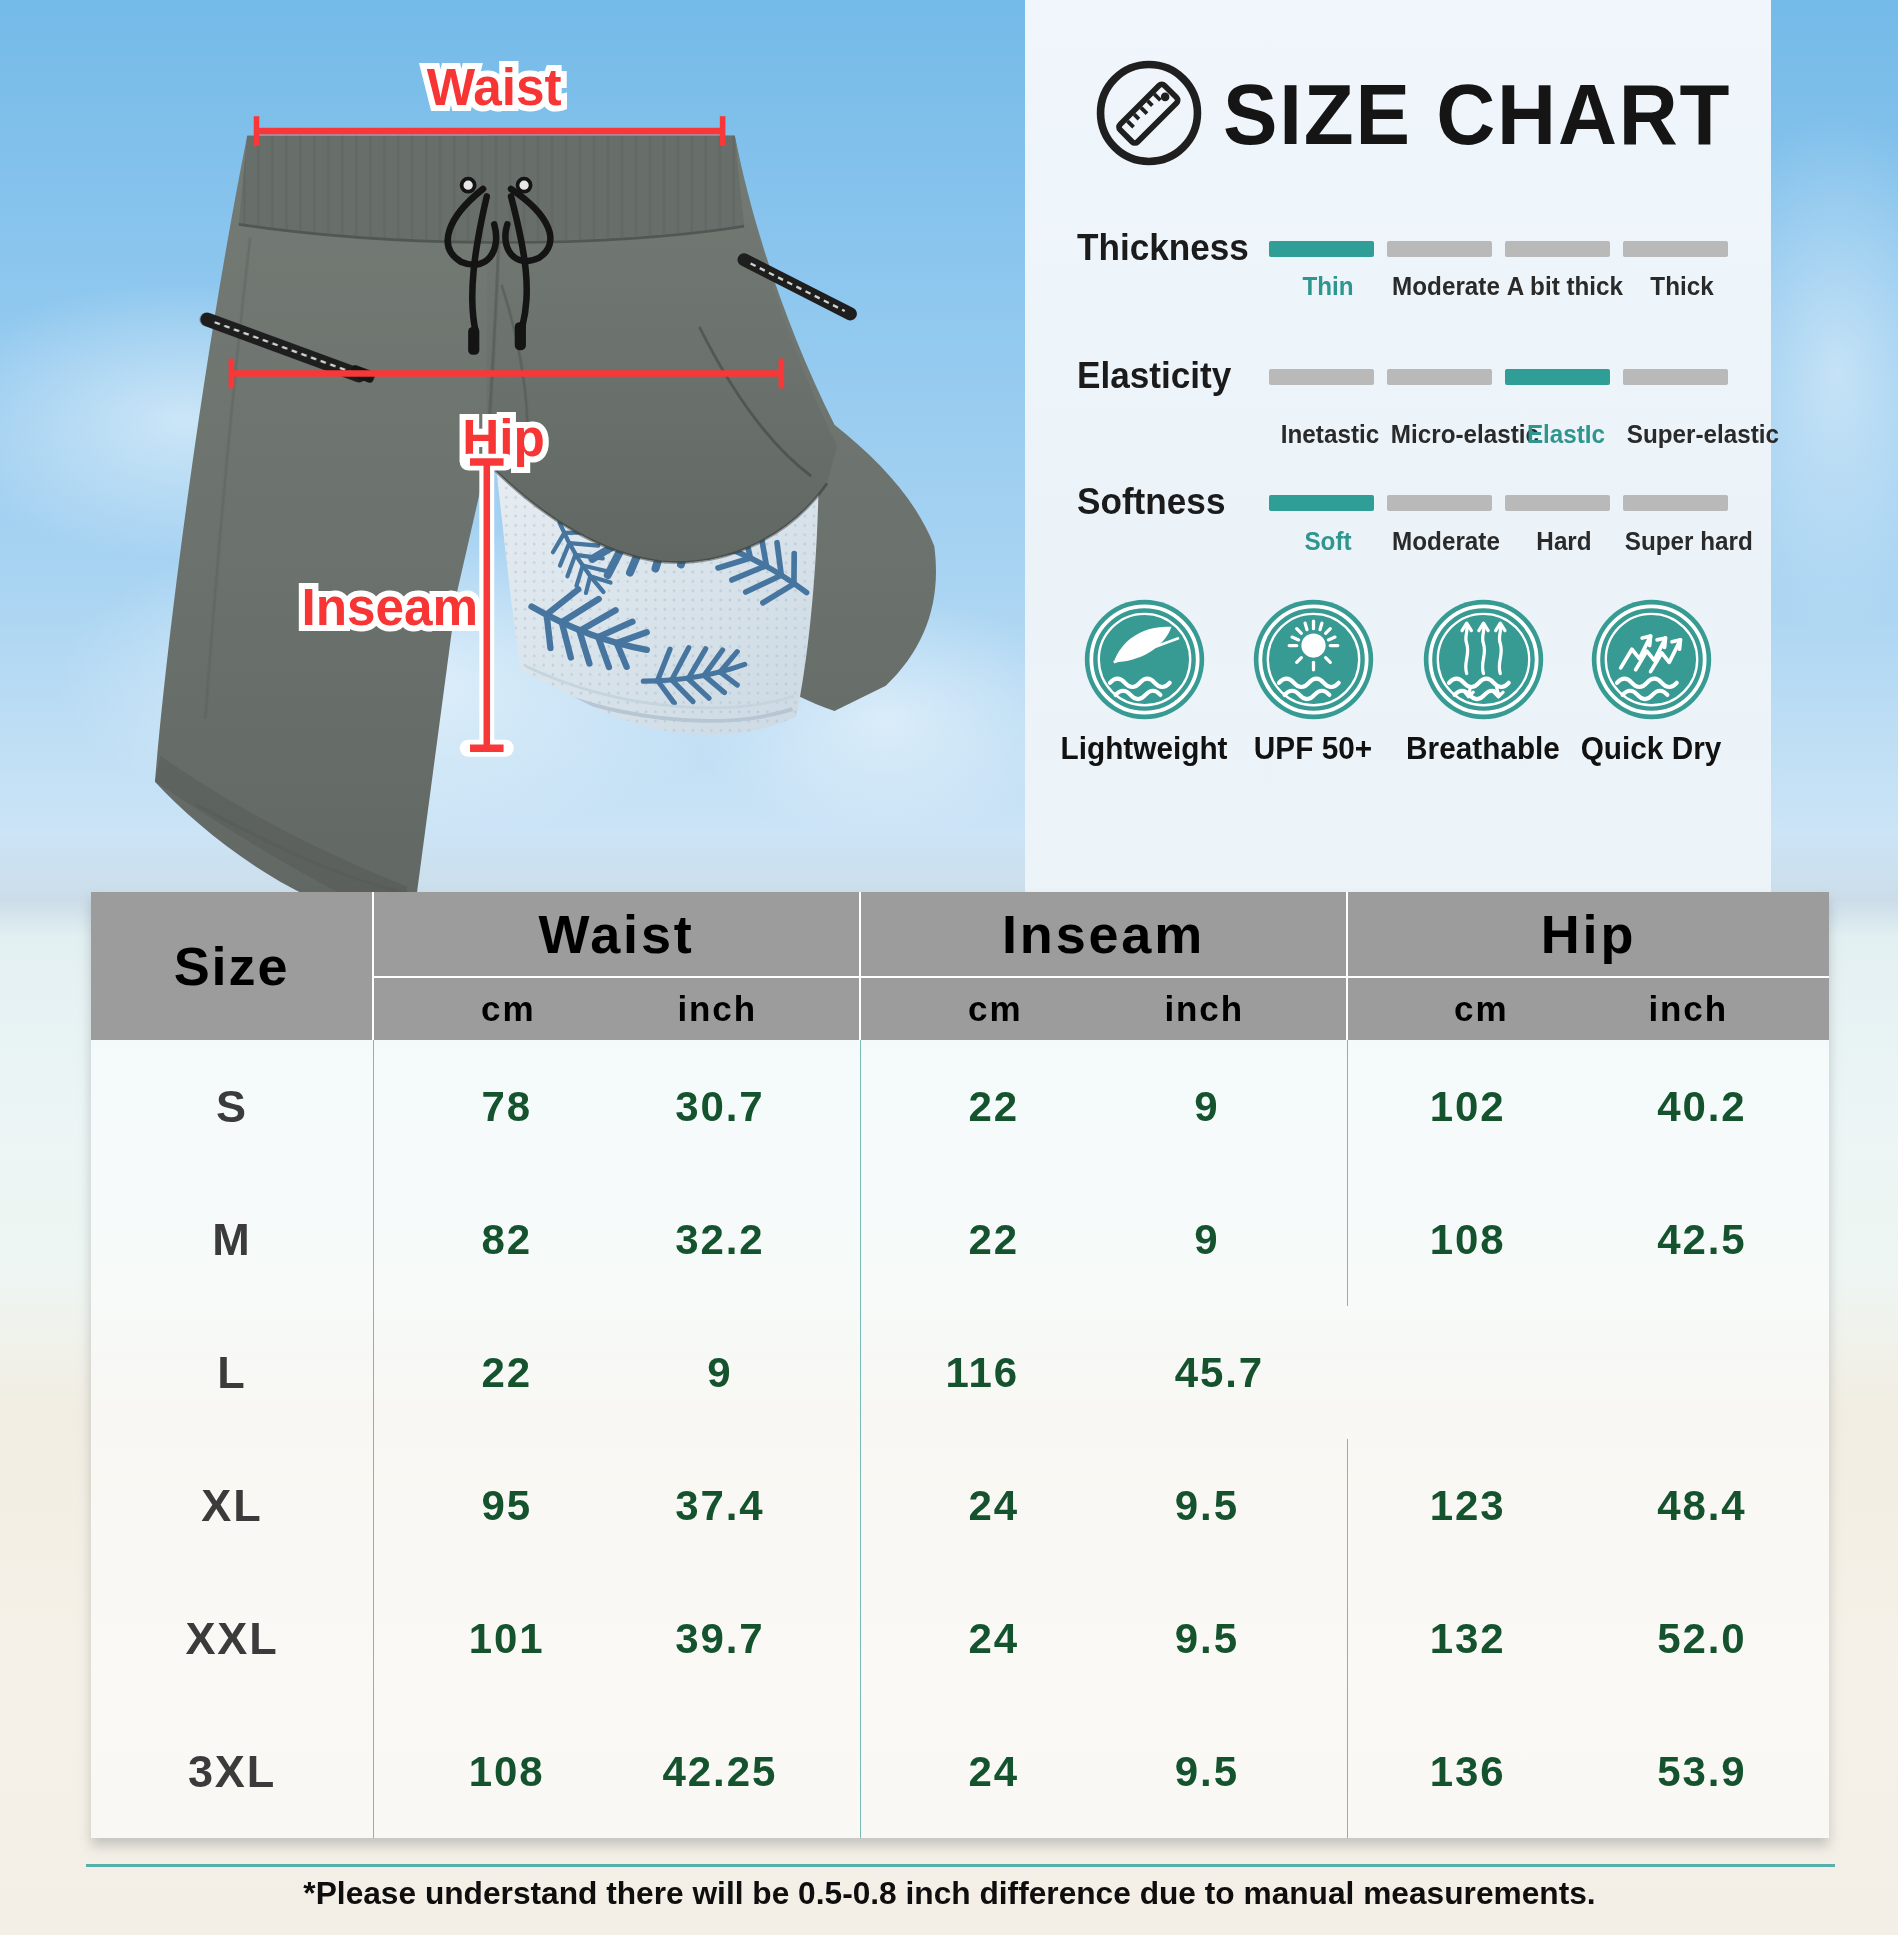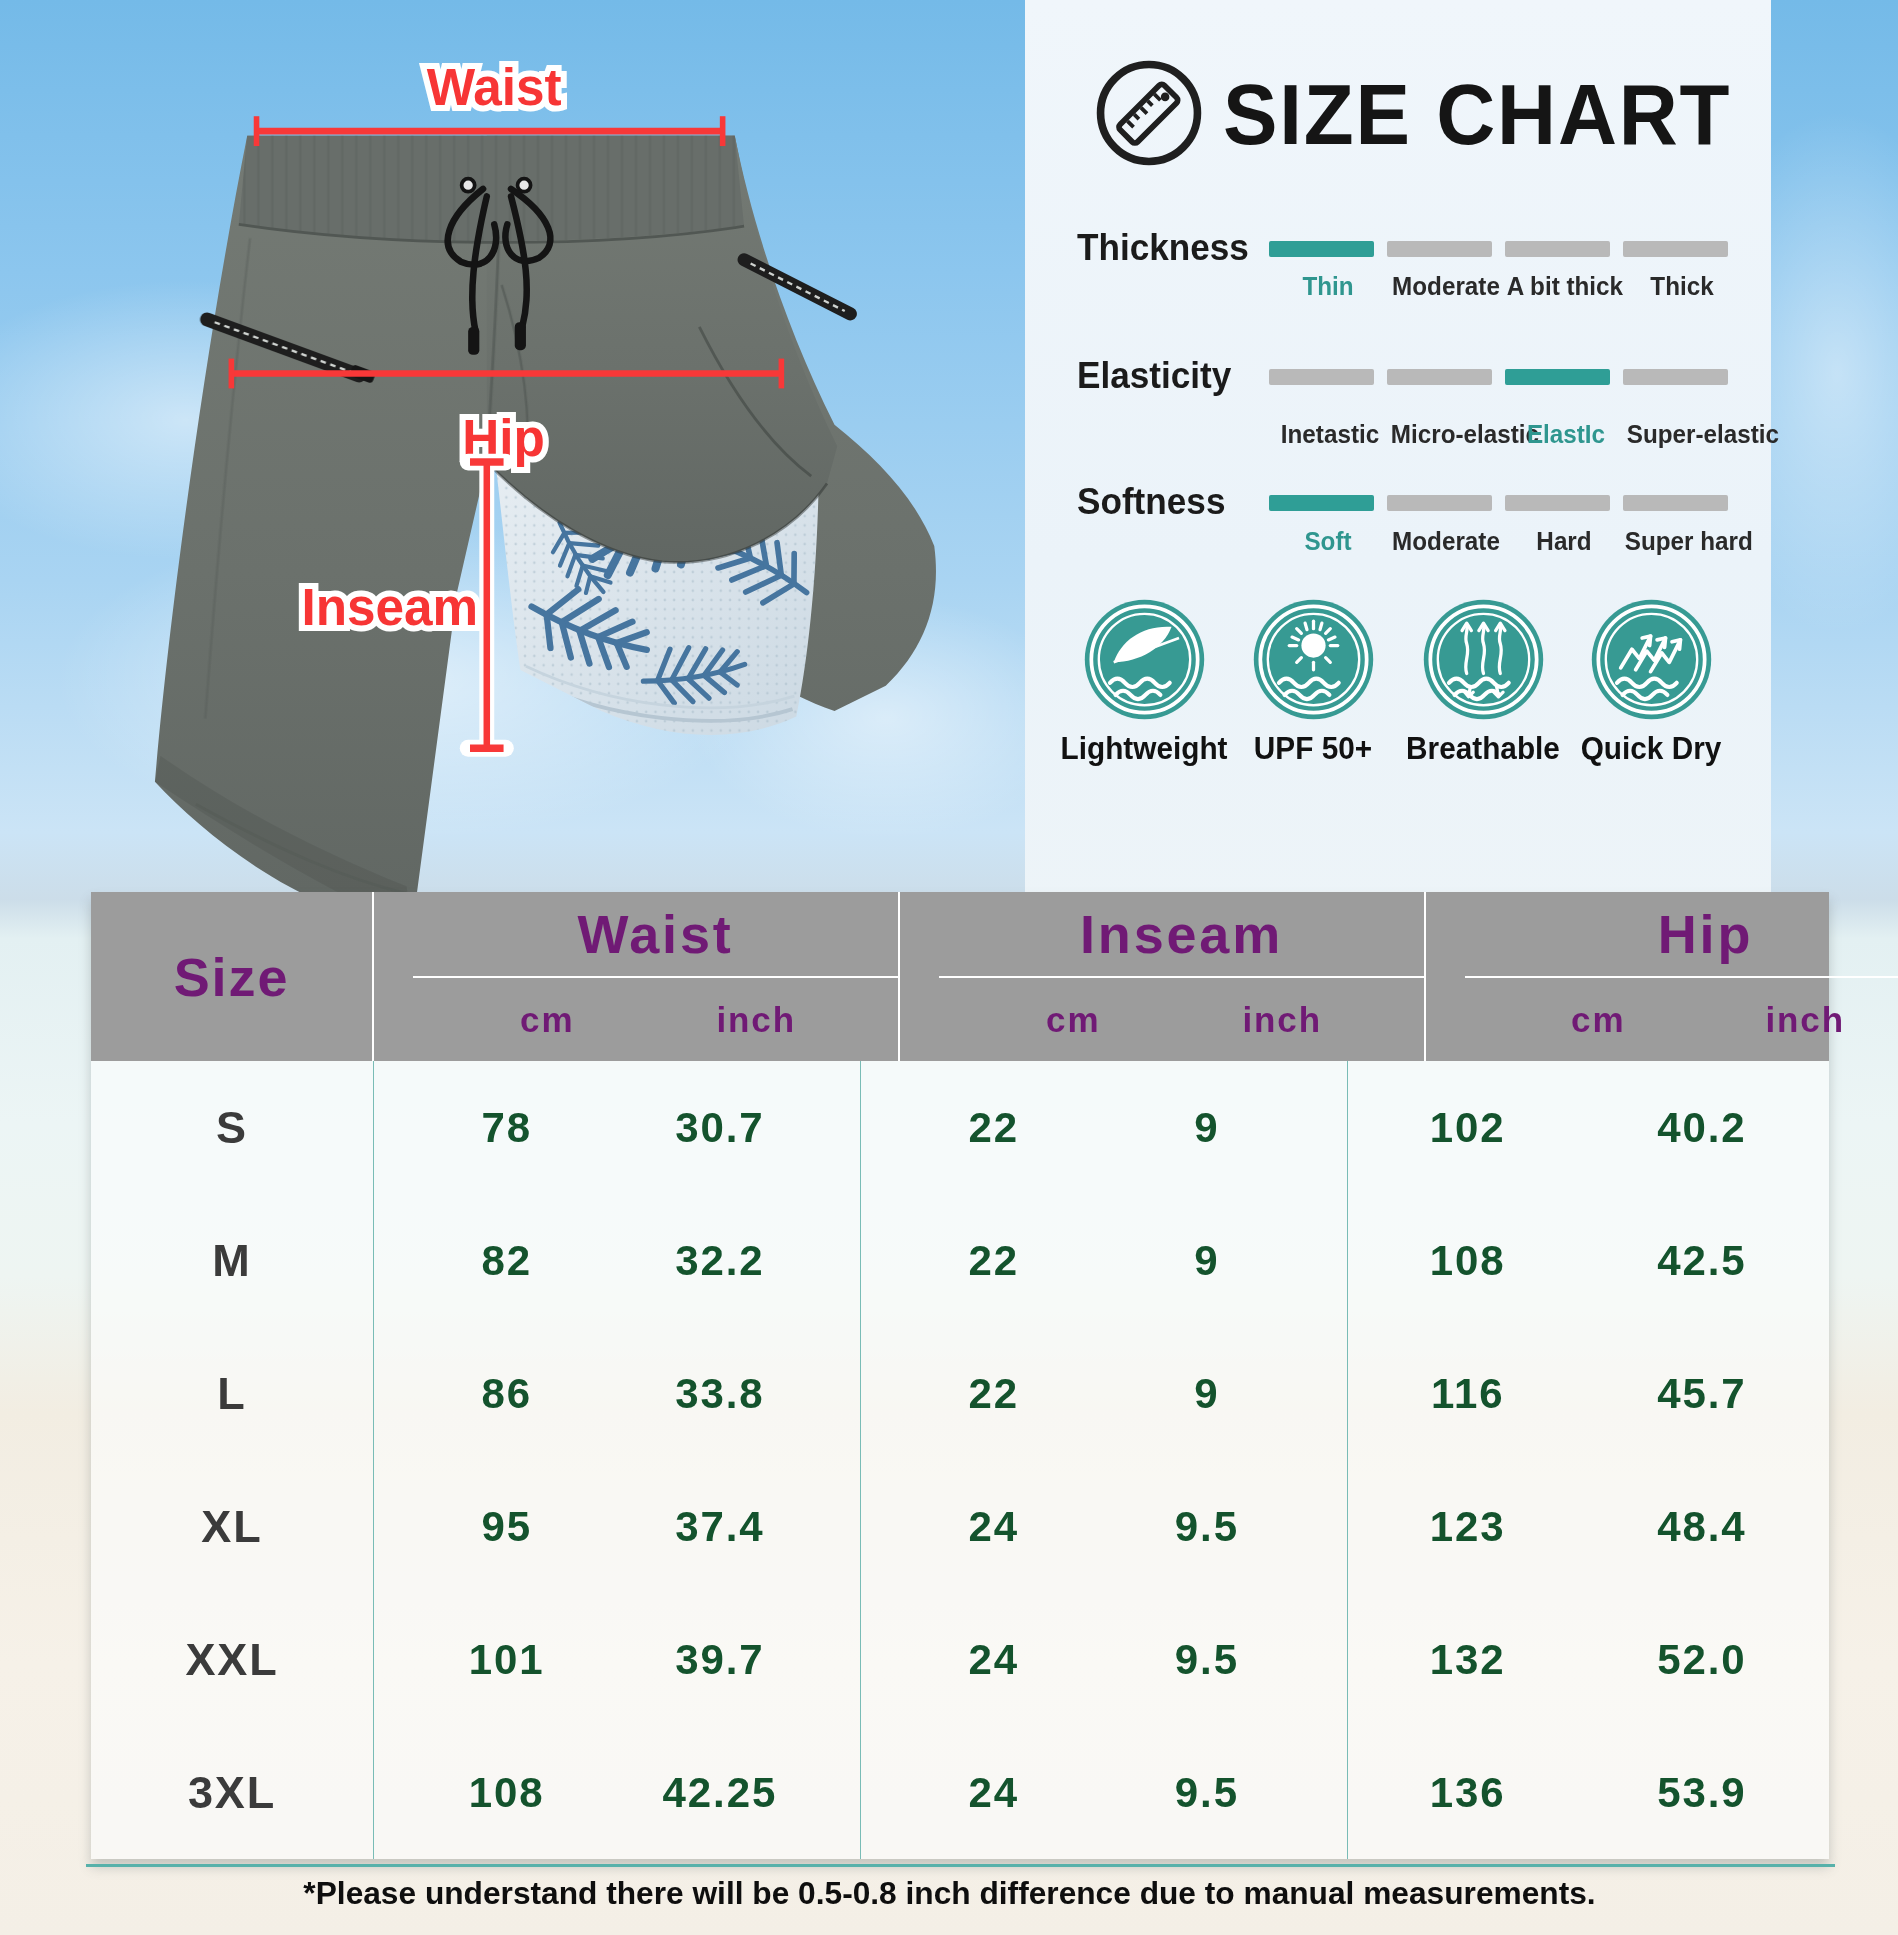--- a/index.html
+++ b/index.html
@@ -39,22 +39,22 @@
   .opt.sel{color:#2f968f;}
   .feature{position:absolute;width:186px;top:597px;text-align:center;}
   .f1{left:26px;} .f2{left:195px;} .f3{left:365px;} .f4{left:533px;}
   .feature svg{display:block;margin:0 auto;}
   .feature-label{margin-top:9.3px;font-size:31px;font-weight:700;color:#111;
     white-space:nowrap;transform:scaleX(.96);}
 
   
   .table-wrap{position:absolute;left:91px;top:892px;width:1738px;
     box-shadow:0 8.4px 11.2px rgba(90,100,100,.30);}
-  .thead{display:grid;grid-template-columns:283px 487px 487px 481px;height:169px;
-    background:#9c9c9c;color:#701a75;gap:39px;}
+  .thead{display:grid;grid-template-columns:283px 487px 487px 481px;height:148px;
+    background:#9c9c9c;color:#000000;}
   .size-h{display:flex;align-items:center;justify-content:center;
     border-right:2.8px solid #fff;font-size:54px;font-weight:700;letter-spacing:1.9px;}
   .group-h{display:flex;flex-direction:column;border-right:2.8px solid #fff;}
   .group-h.last{border-right:none;}
   .g-top{height:84px;display:flex;align-items:center;justify-content:center;
     border-bottom:2.8px solid #fff;font-size:54px;font-weight:700;letter-spacing:2.8px;}
   .g-sub{flex:1;display:grid;grid-template-columns:1fr 1fr;align-items:center;
     justify-items:center;font-size:35px;font-weight:700;letter-spacing:1.9px;}
   .g-sub span:first-child{transform:translateX(13px);}
   .g-sub span:last-child{transform:translateX(-20.5px);}
@@ -401,24 +401,20 @@
             <span>9</span>
           </div>
         <div class="grp">
             <span>108</span>
             <span>42.5</span>
           </div>
       </div>
       <div class="trow">
         <div class="c-size">L</div>
         <div class="grp">
-            <span>86</span>
-            <span>33.8</span>
-          </div>
-        <div class="grp">
             <span>22</span>
             <span>9</span>
           </div>
         <div class="grp">
             <span>116</span>
             <span>45.7</span>
           </div>
       </div>
       <div class="trow">
         <div class="c-size">XL</div>

